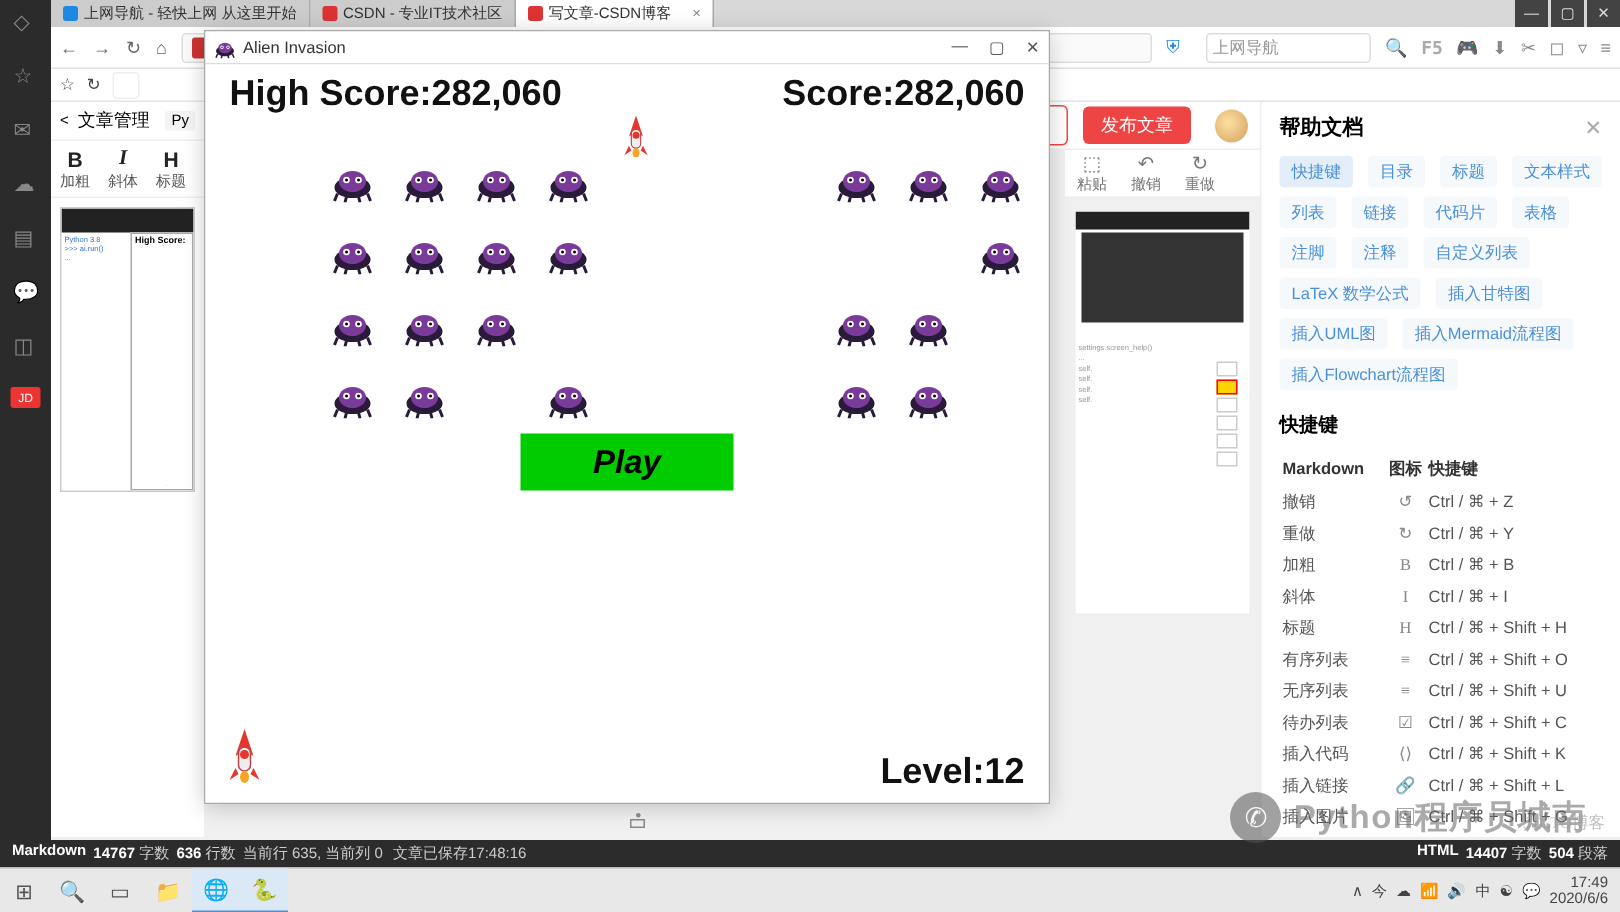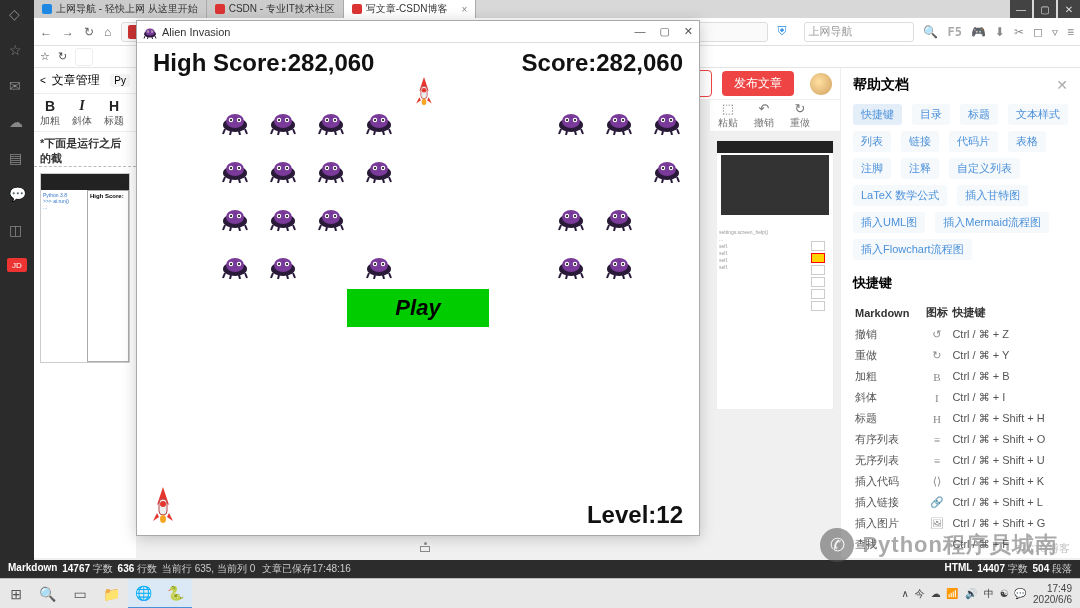--- a/index.html
+++ b/index.html
@@ -255,21 +255,20 @@
   <div class="hdr">
     <span class="chev">&lt;</span>
     <span>文章管理</span>
     <span style="margin-left:auto;background:#f4f4f4;padding:1px 4px;border-radius:2px;font-size:10px">Py</span>
   </div>
   <div class="format-bar">
     <div class="fb"><span class="sym">B</span><span>加粗</span></div>
     <div class="fb"><span class="sym i">I</span><span>斜体</span></div>
     <div class="fb"><span class="sym">H</span><span>标题</span></div>
   </div>
-  <div class="line-item"><span class="strong">*下面是运行之后的截</span></div>
 
   <div class="mini-shot">
     <div class="ms-top"></div>
     <div class="ms-code">Python 3.8
 &gt;&gt;&gt; ai.run()
 ...</div>
     <div class="ms-game">
       <div class="ms-hs">High Score:</div>
       <div style="display:flex;flex-wrap:wrap;gap:1px;padding:2px">
         <svg class="alien" style="width:8px;height:8px">
@@ -416,20 +415,25 @@
         </tr>
         <tr>
           <td>有序列表</td>
           <td class="ic">≡</td>
           <td>Ctrl / ⌘ + Shift + O</td>
         </tr>
         <tr>
           <td>无序列表</td>
           <td class="ic">≡</td>
           <td>Ctrl / ⌘ + Shift + U</td>
+        </tr>
+        <tr>
+          <td>待办列表</td>
+          <td class="ic">☑</td>
+          <td>Ctrl / ⌘ + Shift + C</td>
         </tr>
         <tr>
           <td>插入代码</td>
           <td class="ic">⟨⟩</td>
           <td>Ctrl / ⌘ + Shift + K</td>
         </tr>
         <tr>
           <td>插入链接</td>
           <td class="ic">🔗</td>
           <td>Ctrl / ⌘ + Shift + L</td>

